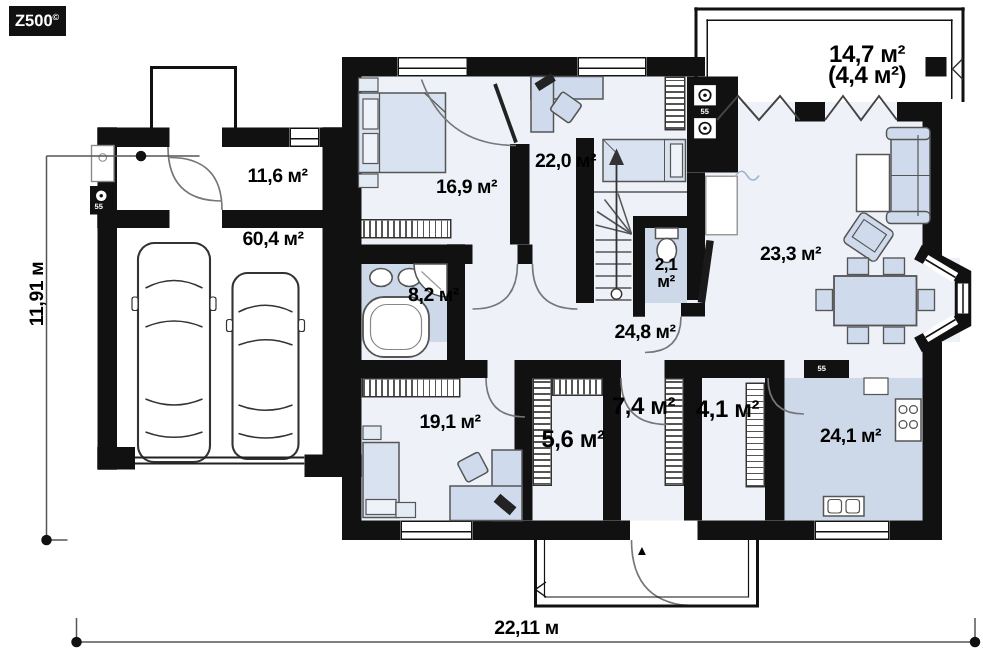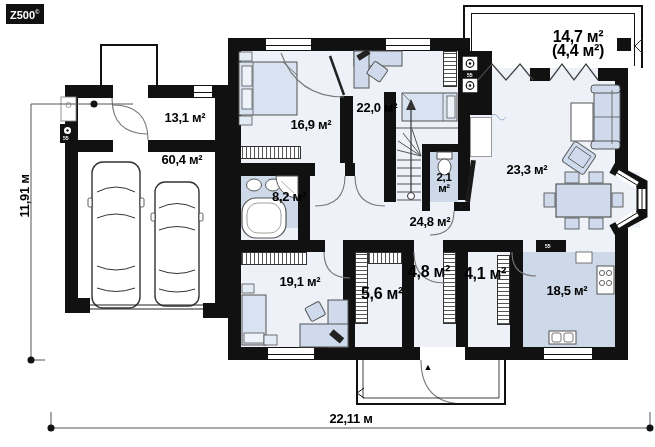--- a/index.html
+++ b/index.html
@@ -312,35 +312,35 @@
       <path d="M51,428 H650"></path>
         <path d="M51,428 V412"></path>
         <path d="M650,428 V412"></path>
       <circle cx="94" cy="104" r="3.5" fill="#111" stroke="none"></circle>
       <circle cx="31" cy="360" r="3.5" fill="#111" stroke="none"></circle>
       <circle cx="51" cy="428" r="3.5" fill="#111" stroke="none"></circle>
       <circle cx="650" cy="428" r="3.5" fill="#111" stroke="none"></circle>
     </g>
   </svg>
 
-  <div class="lbl" style="left:185px;top:117px">13,1 м²</div>
+  <div class="lbl" style="left:185px;top:117px">11,6 м²</div>
   <div class="lbl" style="left:182px;top:159px">60,4 м²</div>
   <div class="lbl" style="left:311px;top:124px">16,9 м²</div>
   <div class="lbl" style="left:377px;top:107px">22,0 м²</div>
   <div class="lbl sm" style="left:578px;top:37px">14,7 м²</div>
   <div class="lbl sm" style="left:578px;top:51px">(4,4 м²)</div>
   <div class="lbl" style="left:289px;top:196px">8,2 м²</div>
   <div class="lbl wc" style="left:444px;top:183px">2,1 м²</div>
   <div class="lbl" style="left:527px;top:169px">23,3 м²</div>
   <div class="lbl" style="left:430px;top:221px">24,8 м²</div>
   <div class="lbl" style="left:300px;top:281px">19,1 м²</div>
   <div class="lbl sm" style="left:382px;top:294px">5,6 м²</div>
-  <div class="lbl sm" style="left:429px;top:272px">4,8 м²</div>
+  <div class="lbl sm" style="left:429px;top:272px">7,4 м²</div>
   <div class="lbl sm" style="left:485px;top:274px">4,1 м²</div>
-  <div class="lbl" style="left:567px;top:290px">18,5 м²</div>
+  <div class="lbl" style="left:567px;top:290px">24,1 м²</div>
 
   <div class="lbl" style="left:351px;top:418px">22,11 м</div>
   <div class="lbl vert" style="left:24px;top:196px">11,91 м</div>
 
   <span class="flue" style="left:467px;top:73px">55</span>
   <span class="flue" style="left:63px;top:136px">55</span>
   <span class="flue" style="left:545px;top:244px">55</span>
 
   <div class="arrow" style="left:428px;top:367px">▲</div>
 

